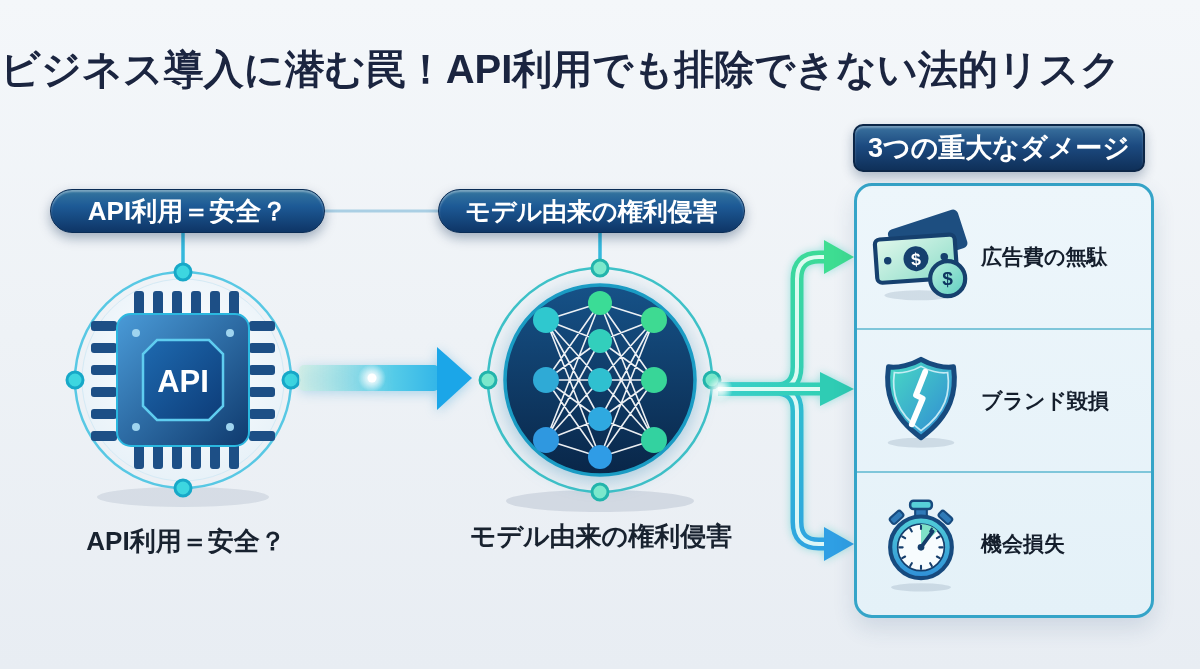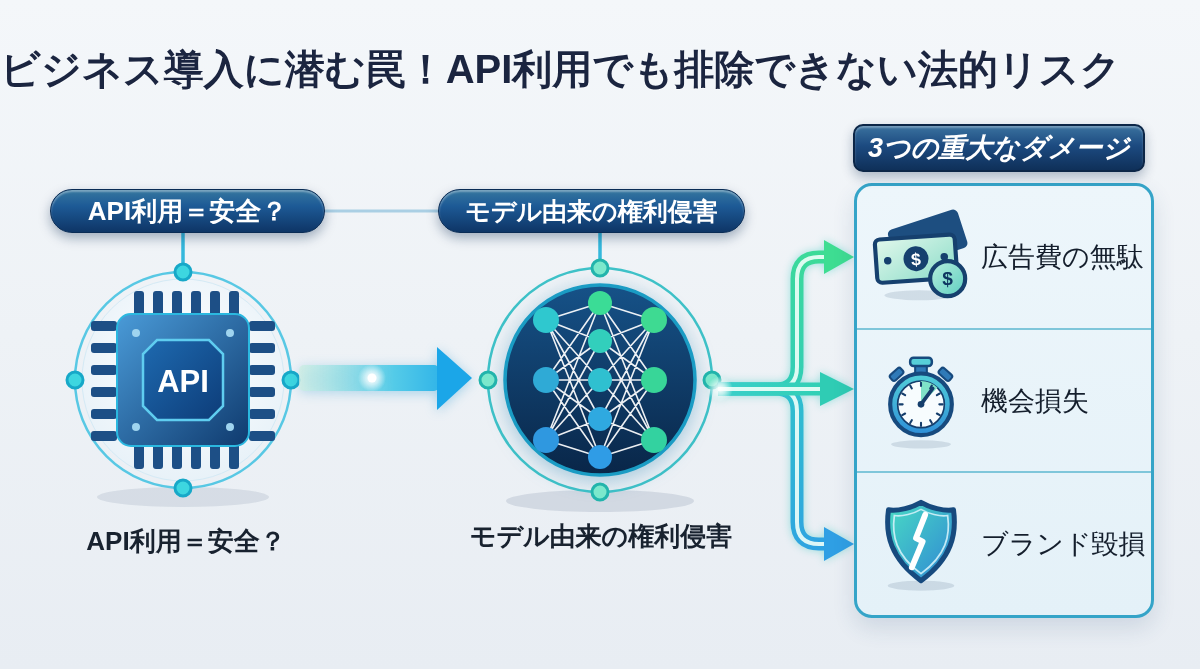--- a/index.html
+++ b/index.html
@@ -29,33 +29,32 @@
   }
   .caption-api{left:186px;top:524px;}
   .caption-model{left:601px;top:519px;}
   .badge{
     position:absolute;z-index:3;left:853px;top:124px;width:292px;height:48px;
     border-radius:10px;box-sizing:border-box;border:2px solid #0c2647;
     background:linear-gradient(180deg,#3a729f 0%,#1c4a80 45%,#0f3059 100%);
     color:#fff;font-size:27px;font-weight:700;white-space:nowrap;
     display:flex;align-items:center;justify-content:center;
     box-shadow:0 5px 12px rgba(10,40,80,.3), inset 0 2px 2px rgba(255,255,255,.3);
-    font-style:italic;
   }
   .panel{
     position:absolute;z-index:2;left:854px;top:183px;width:300px;height:435px;
     box-sizing:border-box;border:3px solid #35a4c8;border-radius:18px;
     background:linear-gradient(180deg,#edf6fb 0%,#e4f1f8 100%);
     box-shadow:0 10px 22px rgba(40,80,120,.14);
     display:flex;flex-direction:column;
   }
   .damage-row{flex:1 1 0;display:flex;align-items:center;padding-left:14px;min-height:0;}
   .damage-row + .damage-row{border-top:2px solid #7fc6da;}
   .damage-icon{width:100px;height:124px;flex:0 0 auto;}
-  .damage-label{font-size:27px;font-weight:400;color:#141e2c;margin-left:10px;white-space:nowrap;}
+  .damage-label{font-size:21px;font-weight:700;color:#141e2c;margin-left:10px;white-space:nowrap;}
 </style>
 </head>
 <body>
 
 <div id="canvas">
 
   <svg id="diagram" width="1200" height="669" viewBox="0 0 1200 669">
     <defs>
       <radialGradient id="apiWhite" cx="50%" cy="42%" r="60%">
         <stop offset="0%" stop-color="#ffffff"></stop>
@@ -256,20 +255,36 @@
         </g>
         <circle cx="92" cy="86" r="21" fill="url(#coinGrad)" stroke="#16406e" stroke-width="5"></circle>
         <text x="92" y="94" text-anchor="middle" font-size="23" font-weight="bold" fill="#0e3560">$</text>
       </svg>
       <span class="damage-label">広告費の無駄</span>
     </div>
 
     <div class="damage-row">
       <svg class="damage-icon" viewBox="0 0 120 120">
         <defs>
+          <linearGradient id="shieldGrad" x1="0" y1="0" x2="1" y2="1">
+            <stop offset="0%" stop-color="#49dcc4"></stop>
+              <stop offset="100%" stop-color="#2f86d4"></stop>
+          </linearGradient>
+        </defs>
+        <ellipse cx="60" cy="110" rx="40" ry="6" fill="rgba(20,50,90,.12)"></ellipse>
+        <path d="M60,10 C70,16 88,21 99,19 C103,48 97,77 60,104 C23,77 17,48 21,19 C32,21 50,16 60,10 Z" fill="url(#shieldGrad)" stroke="#174a7e" stroke-width="6" stroke-linejoin="round"></path>
+        <path d="M60,10 C70,16 88,21 99,19 C103,48 97,77 60,104 C23,77 17,48 21,19 C32,21 50,16 60,10 Z" transform="translate(60 57) scale(.82) translate(-60 -57)" fill="none" stroke="#d2f1f8" stroke-width="2.5" stroke-opacity=".9"></path>
+        <path d="M65,25 L54,53 L62,57 L49,88" fill="none" stroke="#ffffff" stroke-width="7" stroke-linecap="round" stroke-linejoin="round"></path>
+      </svg>
+      <span class="damage-label">ブランド毀損</span>
+    </div>
+
+    <div class="damage-row">
+      <svg class="damage-icon" viewBox="0 0 120 120">
+        <defs>
           <linearGradient id="watchGrad" x1="0" y1="0" x2="0" y2="1">
             <stop offset="0%" stop-color="#52cfd8"></stop>
               <stop offset="100%" stop-color="#2f8fd8"></stop>
           </linearGradient>
         </defs>
         <ellipse cx="60" cy="112" rx="36" ry="5" fill="rgba(20,50,90,.12)"></ellipse>
         <rect x="53" y="16" width="14" height="14" fill="#2f7ab8" stroke="#174a7e" stroke-width="2.5"></rect>
         <rect x="47" y="8" width="26" height="10" rx="4" fill="#57cfd8" stroke="#174a7e" stroke-width="3"></rect>
         <g transform="rotate(-42 30 28)">
           <rect x="22" y="24" width="17" height="9" rx="3" fill="#2f7ab8" stroke="#174a7e" stroke-width="2.5"></rect>
@@ -283,30 +298,14 @@
         <path fill="none" stroke="#153e6c" stroke-width="2.5" stroke-linecap="round" d="
           M60,42L60,38 M71,44.95L73,41.48 M79.05,53L82.52,51 M82,64L86,64
           M79.05,75L82.52,77 M71,83.05L73,86.52 M60,86L60,90 M49,83.05L47,86.52
           M40.95,75L37.48,77 M38,64L34,64 M40.95,53L37.48,51 M49,44.95L47,41.48"></path>
         <line x1="60" y1="64" x2="74" y2="45" stroke="#153e6c" stroke-width="4.5" stroke-linecap="round"></line>
         <circle cx="60" cy="64" r="4" fill="#153e6c"></circle>
       </svg>
       <span class="damage-label">機会損失</span>
     </div>
 
-    <div class="damage-row">
-      <svg class="damage-icon" viewBox="0 0 120 120">
-        <defs>
-          <linearGradient id="shieldGrad" x1="0" y1="0" x2="1" y2="1">
-            <stop offset="0%" stop-color="#49dcc4"></stop>
-              <stop offset="100%" stop-color="#2f86d4"></stop>
-          </linearGradient>
-        </defs>
-        <ellipse cx="60" cy="110" rx="40" ry="6" fill="rgba(20,50,90,.12)"></ellipse>
-        <path d="M60,10 C70,16 88,21 99,19 C103,48 97,77 60,104 C23,77 17,48 21,19 C32,21 50,16 60,10 Z" fill="url(#shieldGrad)" stroke="#174a7e" stroke-width="6" stroke-linejoin="round"></path>
-        <path d="M60,10 C70,16 88,21 99,19 C103,48 97,77 60,104 C23,77 17,48 21,19 C32,21 50,16 60,10 Z" transform="translate(60 57) scale(.82) translate(-60 -57)" fill="none" stroke="#d2f1f8" stroke-width="2.5" stroke-opacity=".9"></path>
-        <path d="M65,25 L54,53 L62,57 L49,88" fill="none" stroke="#ffffff" stroke-width="7" stroke-linecap="round" stroke-linejoin="round"></path>
-      </svg>
-      <span class="damage-label">ブランド毀損</span>
-    </div>
-
   </div>
 </div>
 
 </body></html>

